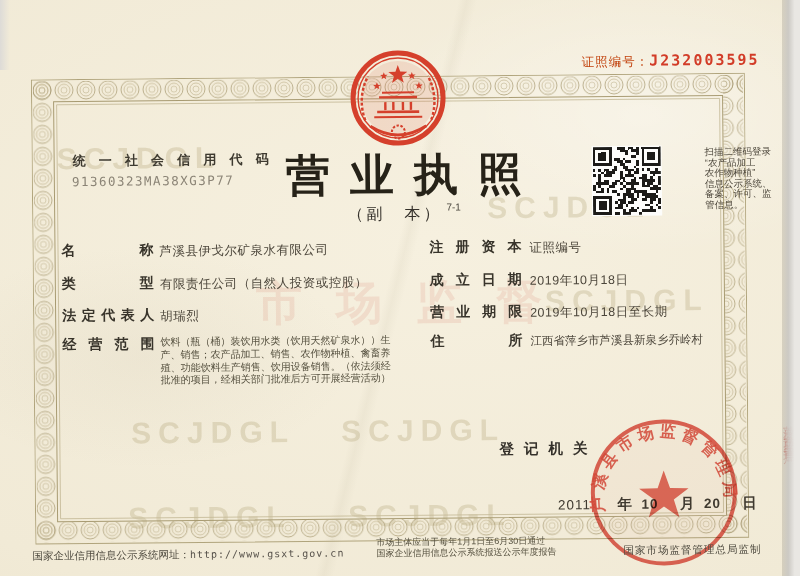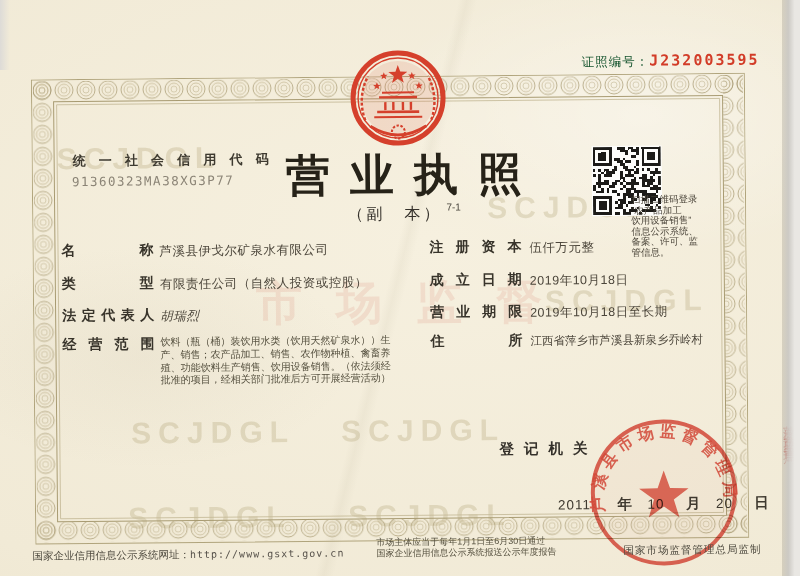--- a/index.html
+++ b/index.html
@@ -17,53 +17,53 @@
   .edge-right{position:absolute;top:0;right:0;width:18px;height:576px;
     background:linear-gradient(to right, rgba(90,85,75,.18) 0, rgba(200,198,194,.9) 35%, #e9e7e3 70%);}
   .edge-topleft{position:absolute;top:0;left:0;width:10px;height:70px;
     background:linear-gradient(to right,#dddbd7,rgba(221,219,215,0));}
 
   
   .frame{position:absolute;left:33px;top:76px;}
 
   
   .serial{position:absolute;left:584px;top:54px;white-space:nowrap;}
-  .serial .lab{font-size:12.5px;color:#14532d;letter-spacing:1px;}
+  .serial .lab{font-size:12.5px;color:#c2410c;letter-spacing:1px;}
   .serial .num{font-family:"DejaVu Sans Mono",monospace;font-size:15px;font-weight:bold;color:#d23c28;letter-spacing:2px;}
 
   
   .credit-label{position:absolute;left:74px;top:149px;width:196px;font-size:13px;font-weight:700;color:#3e3a30;}
   .credit-code{position:absolute;left:73px;top:171px;font-family:"DejaVu Sans Mono",monospace;
     font-size:12.5px;letter-spacing:1.5px;color:#8b8476;}
 
   
   .title{position:absolute;left:245px;top:146px;width:320px;text-align:center;
     font-size:44px;font-weight:700;color:#262218;letter-spacing:20px;text-indent:20px;}
   .subtitle{position:absolute;left:245px;top:202px;width:320px;text-align:center;
     font-size:16px;color:#34302a;letter-spacing:3px;}
   .copyno{font-size:10px;color:#4a463e;vertical-align:8px;letter-spacing:0;margin-left:4px;}
 
   
   .qr{position:absolute;left:593px;top:148px;width:68px;height:68px;background:#fdfdfb;padding:1px;}
-  .qr-note{position:absolute;left:632px;top:150px;width:80px;font-size:9.5px;line-height:10.6px;color:#4d473c;margin-top:47px;}
+  .qr-note{position:absolute;left:706px;top:150px;width:80px;font-size:9.5px;line-height:10.6px;color:#4d473c;}
 
   
   .flabel{position:absolute;width:92px;font-size:14px;font-weight:700;color:#38342b;}
   .fvalue{position:absolute;font-size:12.5px;color:#4c463b;letter-spacing:.5px;white-space:nowrap;}
   .jc{display:flex;justify-content:space-between;}
   .scope{white-space:normal;width:238px;font-size:10px;line-height:12.8px;letter-spacing:0;color:#55503f;}
   .addr{font-size:11.5px;letter-spacing:0;}
 
   .registry{position:absolute;left:498px;top:441px;width:88px;font-size:14.5px;font-weight:700;color:#34302a;}
 
   
   .dateline{position:absolute;left:556px;top:497px;white-space:nowrap;color:#3f3a30;}
   .dateline .n{font-size:13.5px;letter-spacing:1px;}
   .dateline .u{font-size:14.5px;font-weight:700;}
-  .dateline .u1{margin-left:22px;} .dateline .n2{margin-left:11px;}
+  .dateline .u1{margin-left:22px;} .dateline .n2{margin-left:5px;font-weight:bold;}
   .dateline .u2{margin-left:17px;} .dateline .u3{margin-left:17px;}
 
   
   .seal{position:absolute;left:583px;top:416px;mix-blend-mode:multiply;opacity:.92;}
   .edge-stamp{position:absolute;left:779px;top:420px;height:150px;writing-mode:vertical-rl;
     font-size:12px;letter-spacing:3px;color:rgba(198,58,42,.42);}
 
   
   .wm{position:absolute;font-size:30px;font-weight:700;letter-spacing:7px;color:rgba(168,150,100,.26);}
   .wm-red{position:absolute;left:256px;top:272px;font-size:46px;font-weight:700;letter-spacing:34px;
@@ -375,21 +375,21 @@
         <rect x="18" y="0" width="7" height="7" fill="#1c1b18"></rect>
         <rect x="19" y="1" width="5" height="5" fill="#fdfdfb"></rect>
         <rect x="20" y="2" width="3" height="3" fill="#1c1b18"></rect>
         <rect x="0" y="18" width="7" height="7" fill="#1c1b18"></rect>
         <rect x="1" y="19" width="5" height="5" fill="#fdfdfb"></rect>
         <rect x="2" y="20" width="3" height="3" fill="#1c1b18"></rect>
       </svg>
     <div class="qr-note">
       <div>扫描二维码登录</div>
       <div>“农产品加工</div>
-      <div>饮用设备销售”</div>
+      <div>农作物种植”</div>
       <div>信息公示系统、</div>
       <div>备案、许可、监</div>
       <div>管信息。</div>
     </div>
 
     <div class="flabel jc" style="left:62px;top:239px;">
         <span>名</span>
         <span>称</span>
       </div>
     <div class="fvalue" style="left:160px;top:241px;">芦溪县伊戈尔矿泉水有限公司</div>
@@ -400,37 +400,37 @@
       </div>
     <div class="fvalue" style="left:160px;top:274px;">有限责任公司（自然人投资或控股）</div>
 
     <div class="flabel jc" style="left:62px;top:304px;">
         <span>法</span>
         <span>定</span>
         <span>代</span>
         <span>表</span>
         <span>人</span>
       </div>
-    <div class="fvalue" style="left:160px;top:306px;font-style:italic;">胡瑞烈</div>
+    <div class="fvalue" style="left:160px;top:306px;">胡瑞烈</div>
 
     <div class="flabel jc" style="left:62px;top:333px;">
         <span>经</span>
         <span>营</span>
         <span>范</span>
         <span>围</span>
       </div>
     <div class="fvalue scope" style="left:160px;top:334px;">饮料（瓶（桶）装饮用水类（饮用天然矿泉水））生产、销售；农产品加工、销售、农作物种植、禽畜养殖、功能饮料生产销售、饮用设备销售。（依法须经批准的项目，经相关部门批准后方可开展经营活动）</div>
 
     <div class="flabel jc" style="left:430px;top:239px;">
         <span>注</span>
         <span>册</span>
         <span>资</span>
         <span>本</span>
       </div>
-    <div class="fvalue" style="left:530px;top:241px;">伍仟万元整</div>
+    <div class="fvalue" style="left:530px;top:241px;">证照编号</div>
 
     <div class="flabel jc" style="left:430px;top:272px;">
         <span>成</span>
         <span>立</span>
         <span>日</span>
         <span>期</span>
       </div>
     <div class="fvalue" style="left:530px;top:274px;">2019年10月18日</div>
 
     <div class="flabel jc" style="left:430px;top:304px;">

